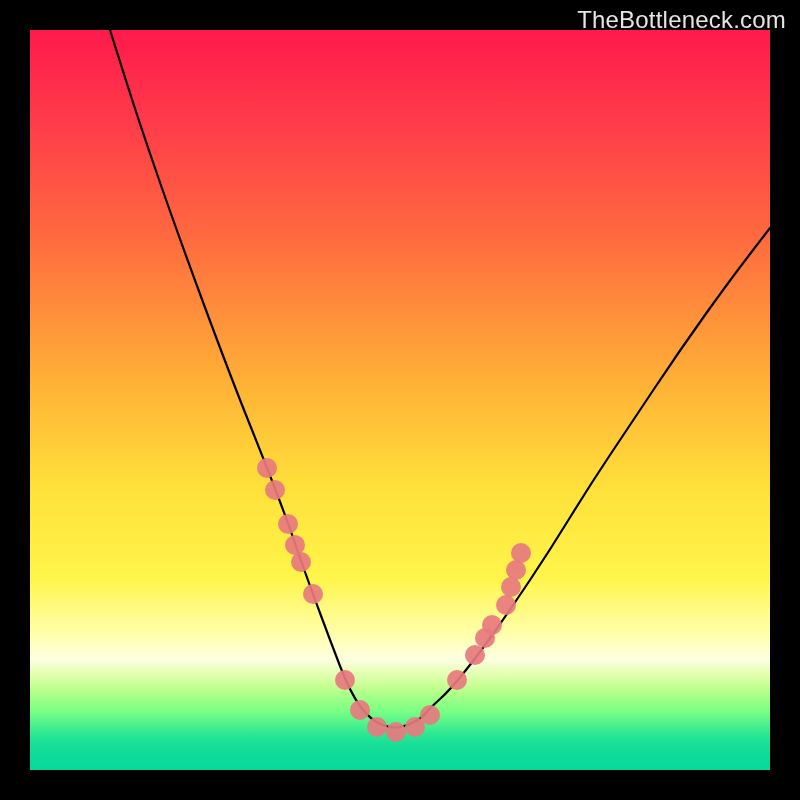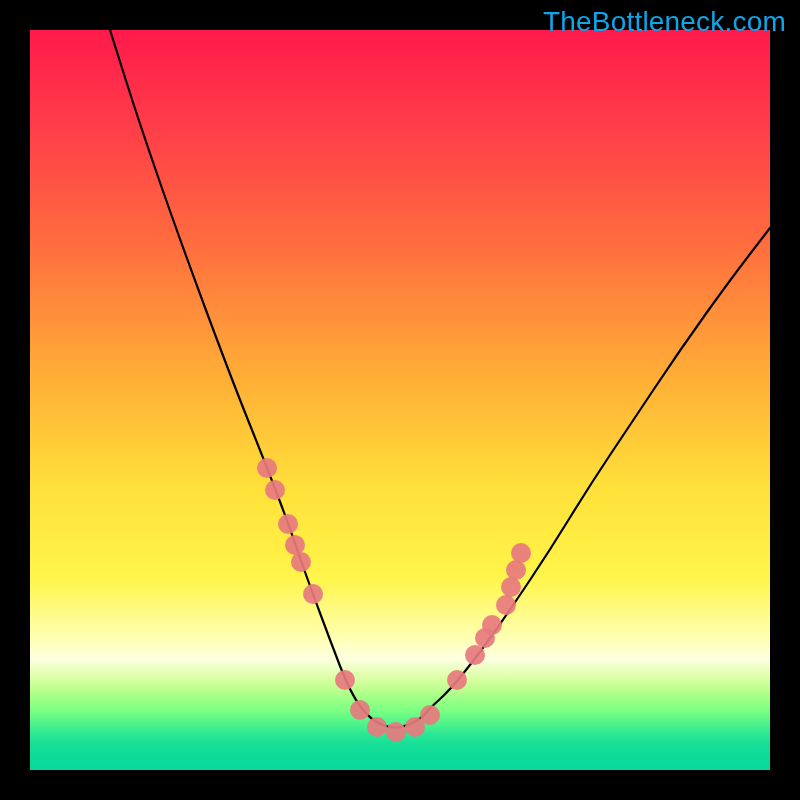--- a/index.html
+++ b/index.html
@@ -14,22 +14,22 @@
   .stage {
     position: relative;
     width: 800px;
     height: 800px;
     background: #000;
   }
   .watermark {
     position: absolute;
     top: 6px;
     right: 14px;
-    color: #0ea5e9;
-    font-size: 28px;
+    color: #e5e5e5;
+    font-size: 24px;
     font-weight: 400;
     letter-spacing: 0.2px;
     z-index: 50;
   }
   .plot {
     position: absolute;
     left: 30px;
     top: 30px;
     width: 740px;
     height: 740px;

